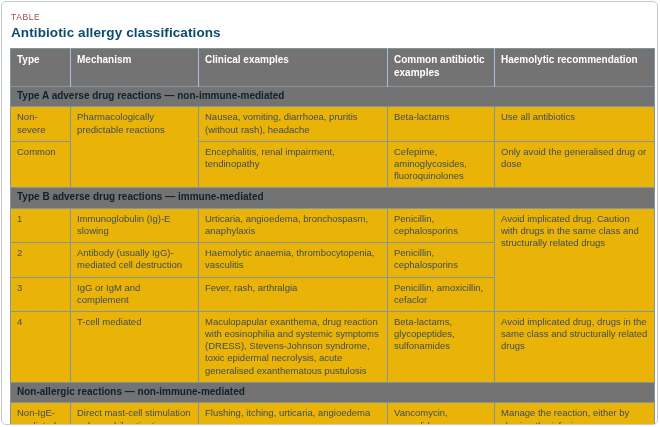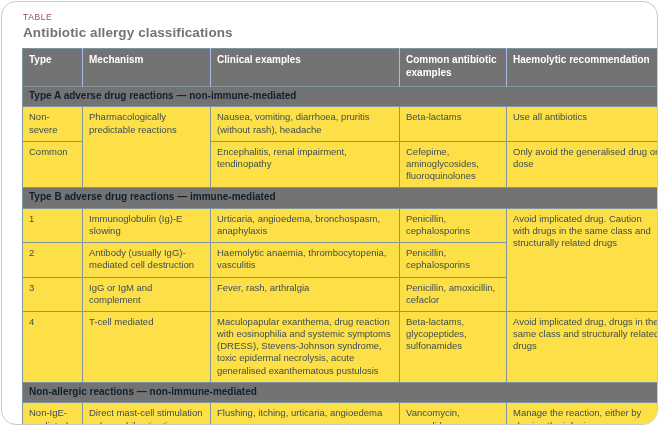--- a/index.html
+++ b/index.html
@@ -7,32 +7,32 @@
   body {
     font-family: "Liberation Sans", sans-serif;
     color: #3e4d57;
   }
   .card {
     position: absolute;
     left: 1px; top: 1px;
     width: 657px; height: 424px;
     background: #ffffff;
     border: 1px solid #c9c9c9;
-    border-radius: 15px;
+    border-radius: 5px;
     overflow: hidden;
-    padding: 10px 8px 0 20px;
+    padding: 10px 8px 0 8px;
   }
   .eyebrow {
     color: #9e4b4b;
     font-size: 8.5px;
     letter-spacing: 0.6px;
     margin-left: 1px;
   }
   .title {
-    color: #737373;
+    color: #0c4a6e;
     font-size: 13.5px;
     font-weight: bold;
     margin: 3px 0 8px 1px;
     letter-spacing: 0.1px;
   }
   table.allergy {
     width: 644px;
     border-collapse: collapse;
     table-layout: fixed;
     border: 1px solid #8195a1;
@@ -61,21 +61,21 @@
     border-left: 1px solid #a8bce6;
   }
   thead th:first-child { border-left: none; }
   tr.section-row td {
     background: #737373;
     color: #10202c;
     font-weight: bold;
     font-size: 10px;
     padding: 3px 6px 4px 6px;
   }
-  td.body-cell { color: #3e4d57; background: #fde047; }
+  td.body-cell { color: #3e4d57; background: #eab308; }
 </style>
 </head>
 <body>
 
 <div class="card">
   <div class="eyebrow">TABLE</div>
   <div class="title">Antibiotic allergy classifications</div>
 
   <table class="allergy">
     <colgroup>

